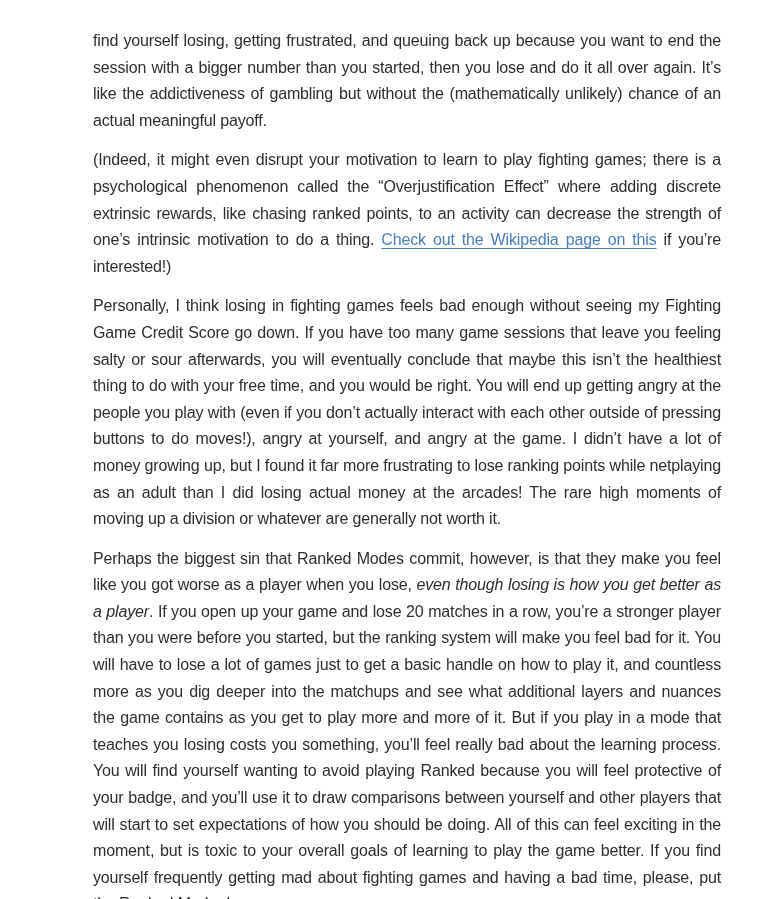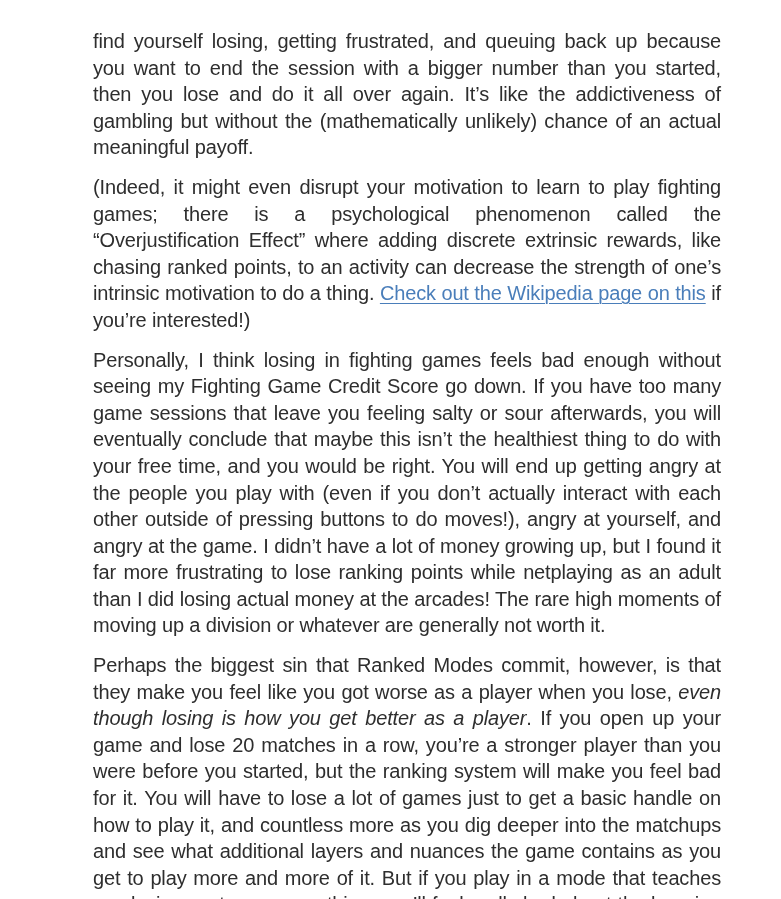--- a/index.html
+++ b/index.html
@@ -13,21 +13,21 @@
     min-height: 899px;
     box-sizing: border-box;
     overflow-x: hidden;
   }
   .content {
     width: 628px;
     margin-left: 93px;
     padding-top: 28px;
   }
   .content p {
-    font-size: 20px;
+    font-size: 16px;
     line-height: 26.6px;
     letter-spacing: -0.15px;
     color: var(--text-color, #2e2e2e);
     text-align: justify;
     margin: 0 0 13px 0;
     hyphens: auto;
     -webkit-hyphens: auto;
   }
   .content a {
     color: var(--link-color, #4a7eba);

